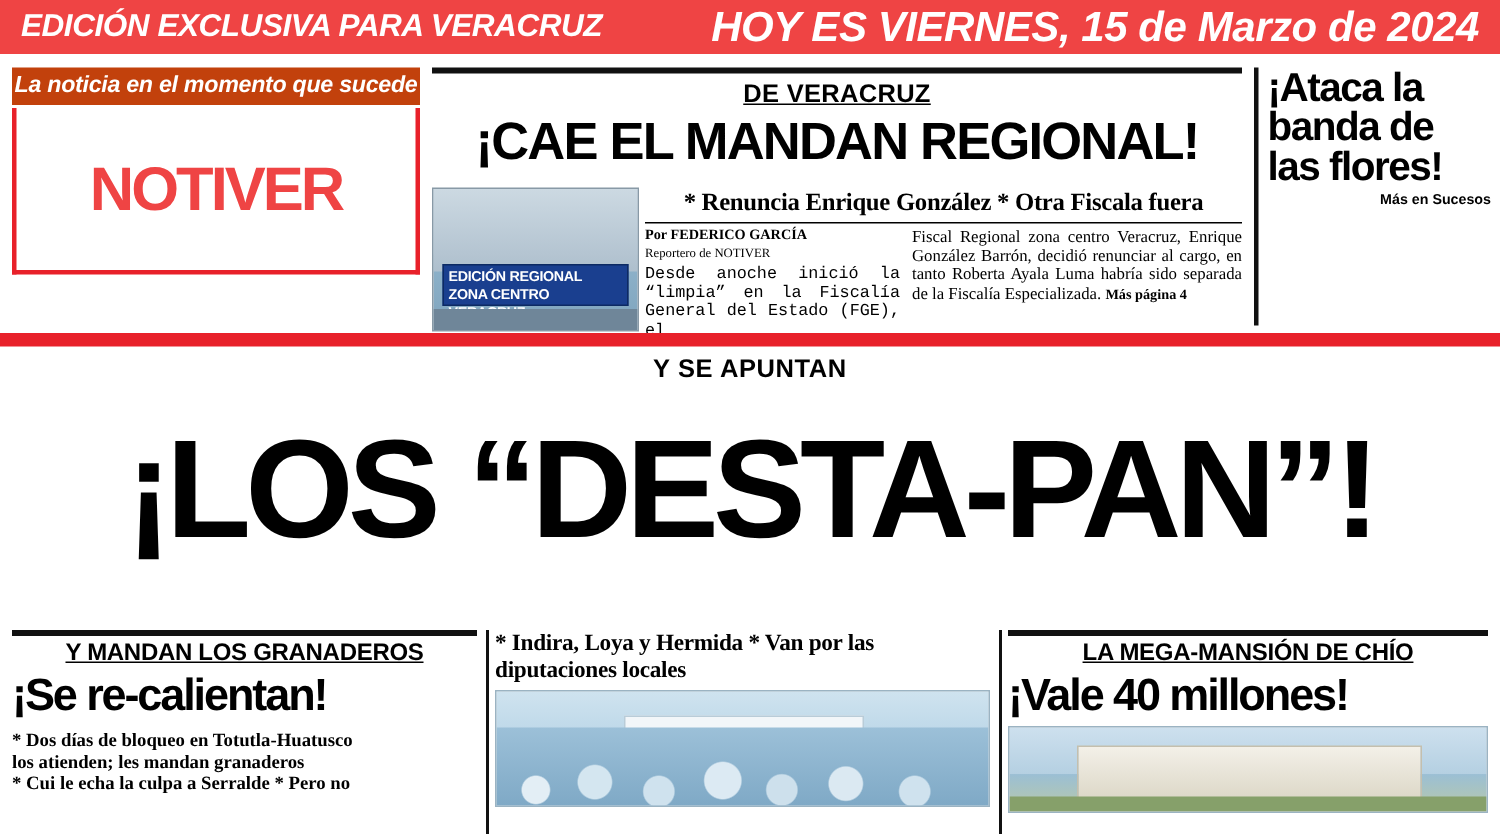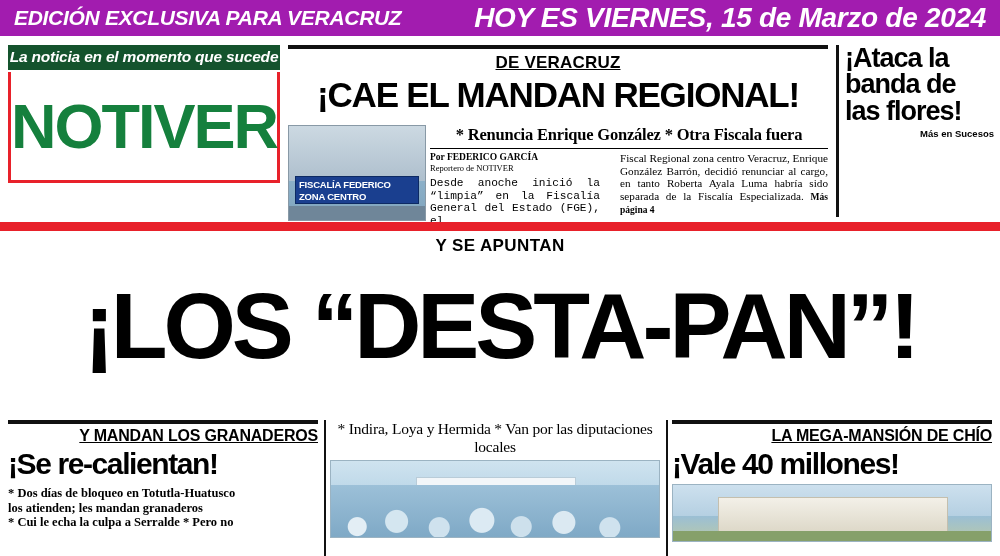--- a/index.html
+++ b/index.html
@@ -21,21 +21,21 @@
     background: #fff;
     overflow: hidden;
   }
 
   
   .topbar {
     position: absolute;
     left: 0; top: 0;
     width: 1000px;
     height: 36px;
-    background: #a21caf;
+    background: #ef4444;
     display: flex;
     align-items: center;
     justify-content: space-between;
     box-sizing: border-box;
     padding: 0 14px;
   }
   .topbar .edition {
     color: #ffffff;
     font-family: "Liberation Sans", sans-serif;
     font-weight: bold;
@@ -64,21 +64,21 @@
 
   
   .logo-block {
     position: absolute;
     left: 8px; top: 5px;
     width: 272px;
     height: 172px;
     box-sizing: border-box;
   }
   .logo-slogan {
-    background: #14532d;
+    background: #c2410c;
     color: #fff;
     font-family: "Liberation Sans", sans-serif;
     font-weight: bold;
     font-style: italic;
     font-size: 15.5px;
     text-align: center;
     padding: 3px 0 4px 0;
     letter-spacing: -0.2px;
   }
   .logo-box {
@@ -87,22 +87,22 @@
     height: 108px;
     display: flex;
     align-items: center;
     justify-content: center;
     background: #fff;
     margin-top: 2px;
   }
   .logo-word {
     font-family: "Liberation Sans", sans-serif;
     font-weight: bold;
-    font-size: 63px;
-    color: #15803d;
+    font-size: 41px;
+    color: #ef4444;
     letter-spacing: -2px;
     line-height: 1;
   }
 
   
   .center-block {
     position: absolute;
     left: 288px; top: 5px;
     width: 540px;
     height: 172px;
@@ -187,21 +187,21 @@
     text-align: center;
     letter-spacing: -0.2px;
     white-space: nowrap;
   }
   .rule-thin {
     border-top: 1.5px solid #000;
     margin: 3px 0 3px 0;
   }
   .byline-cols {
     display: flex;
-    gap: 20px;
+    gap: 8px;
   }
   .byline-col {
     width: 170px;
   }
   .byline-name {
     font-family: "Liberation Serif", serif;
     font-weight: bold;
     font-size: 9.5px;
     line-height: 11px;
   }
@@ -299,21 +299,21 @@
   .bl, .bc, .br { position: absolute; top: 0; box-sizing: border-box; }
   .bl { left: 8px; width: 310px; }
   .bc { left: 330px; width: 330px; }
   .br { left: 672px; width: 320px; }
 
   .bl-top-rule, .br-top-rule {
     border-top: 4px solid #111;
     margin-bottom: 3px;
   }
   .sec-kicker {
-    text-align: right;
+    text-align: center;
     font-family: "Liberation Sans", sans-serif;
     font-weight: bold;
     font-size: 16px;
     text-decoration: underline;
     letter-spacing: -0.2px;
   }
   .sec-headline {
     font-family: "Liberation Sans", sans-serif;
     font-weight: bold;
     font-size: 30px;
@@ -324,25 +324,24 @@
   }
   .bl-bullets {
     margin-top: 7px;
     font-family: "Liberation Serif", serif;
     font-weight: bold;
     font-size: 12.5px;
     line-height: 14.5px;
   }
   .bc-text {
     font-family: "Liberation Serif", serif;
-    font-weight: normal;
+    font-weight: bold;
     font-size: 15.5px;
     line-height: 17.5px;
     letter-spacing: -0.2px;
-    text-align: center;
   }
   .bc-photo {
     margin-top: 5px;
     height: 76px;
     background: linear-gradient(#cfe3ef 0%, #bcd7e8 40%, #a9c9de 70%, #8fb6cf 100%);
     border: 1px solid #9bb3c2;
     position: relative;
     overflow: hidden;
   }
   .bc-photo .crowd {
@@ -419,21 +418,21 @@
     </div>
 
     <div class="center-block">
       <div class="kicker-deveracruz">DE VERACRUZ</div>
       <div class="center-headline">¡CAE EL MANDAN REGIONAL!</div>
 
       <div class="center-lower">
         <div class="photo-fiscalia">
           <div class="bldg"></div>
           <div class="sign">
-            <div>FISCALÍA FEDERICO</div>
+            <div>EDICIÓN REGIONAL</div>
             <div>ZONA CENTRO VERACRUZ</div>
           </div>
           <div class="ground"></div>
         </div>
 
         <div class="center-right">
           <div class="subhead-line">* Renuncia Enrique González * Otra Fiscala fuera</div>
           <div class="rule-thin"></div>
           <div class="byline-cols">
             <div class="byline-col">

